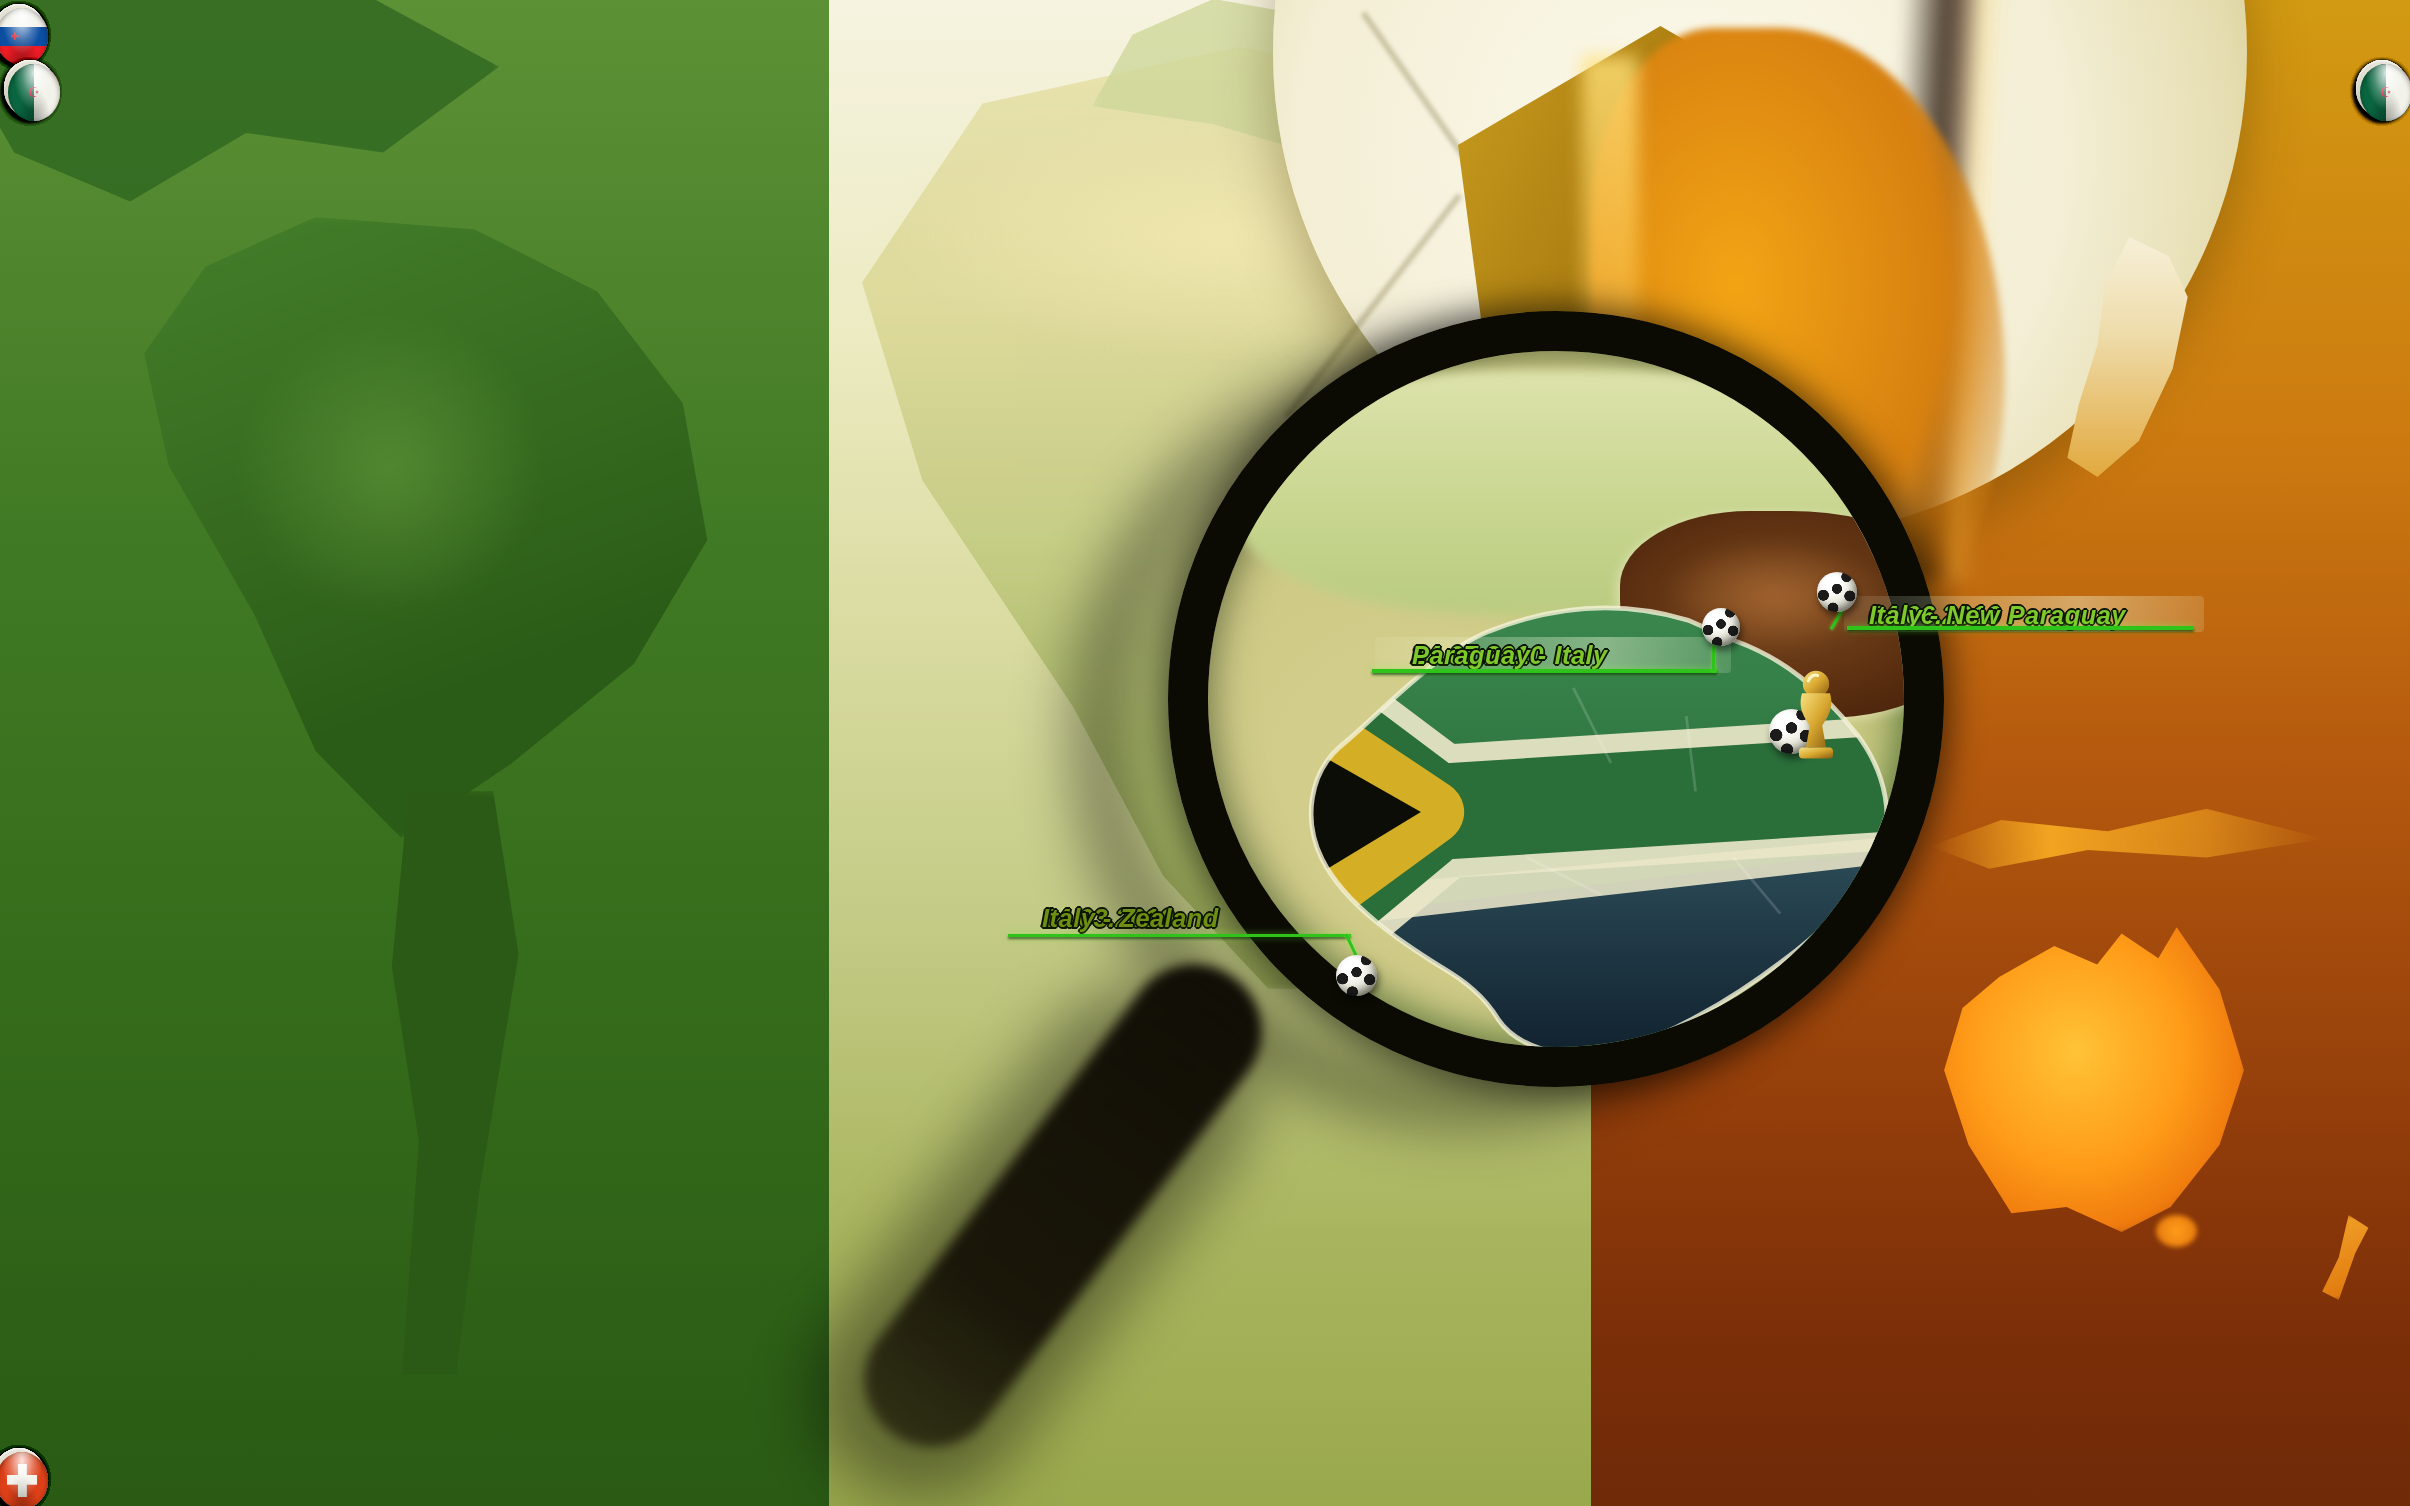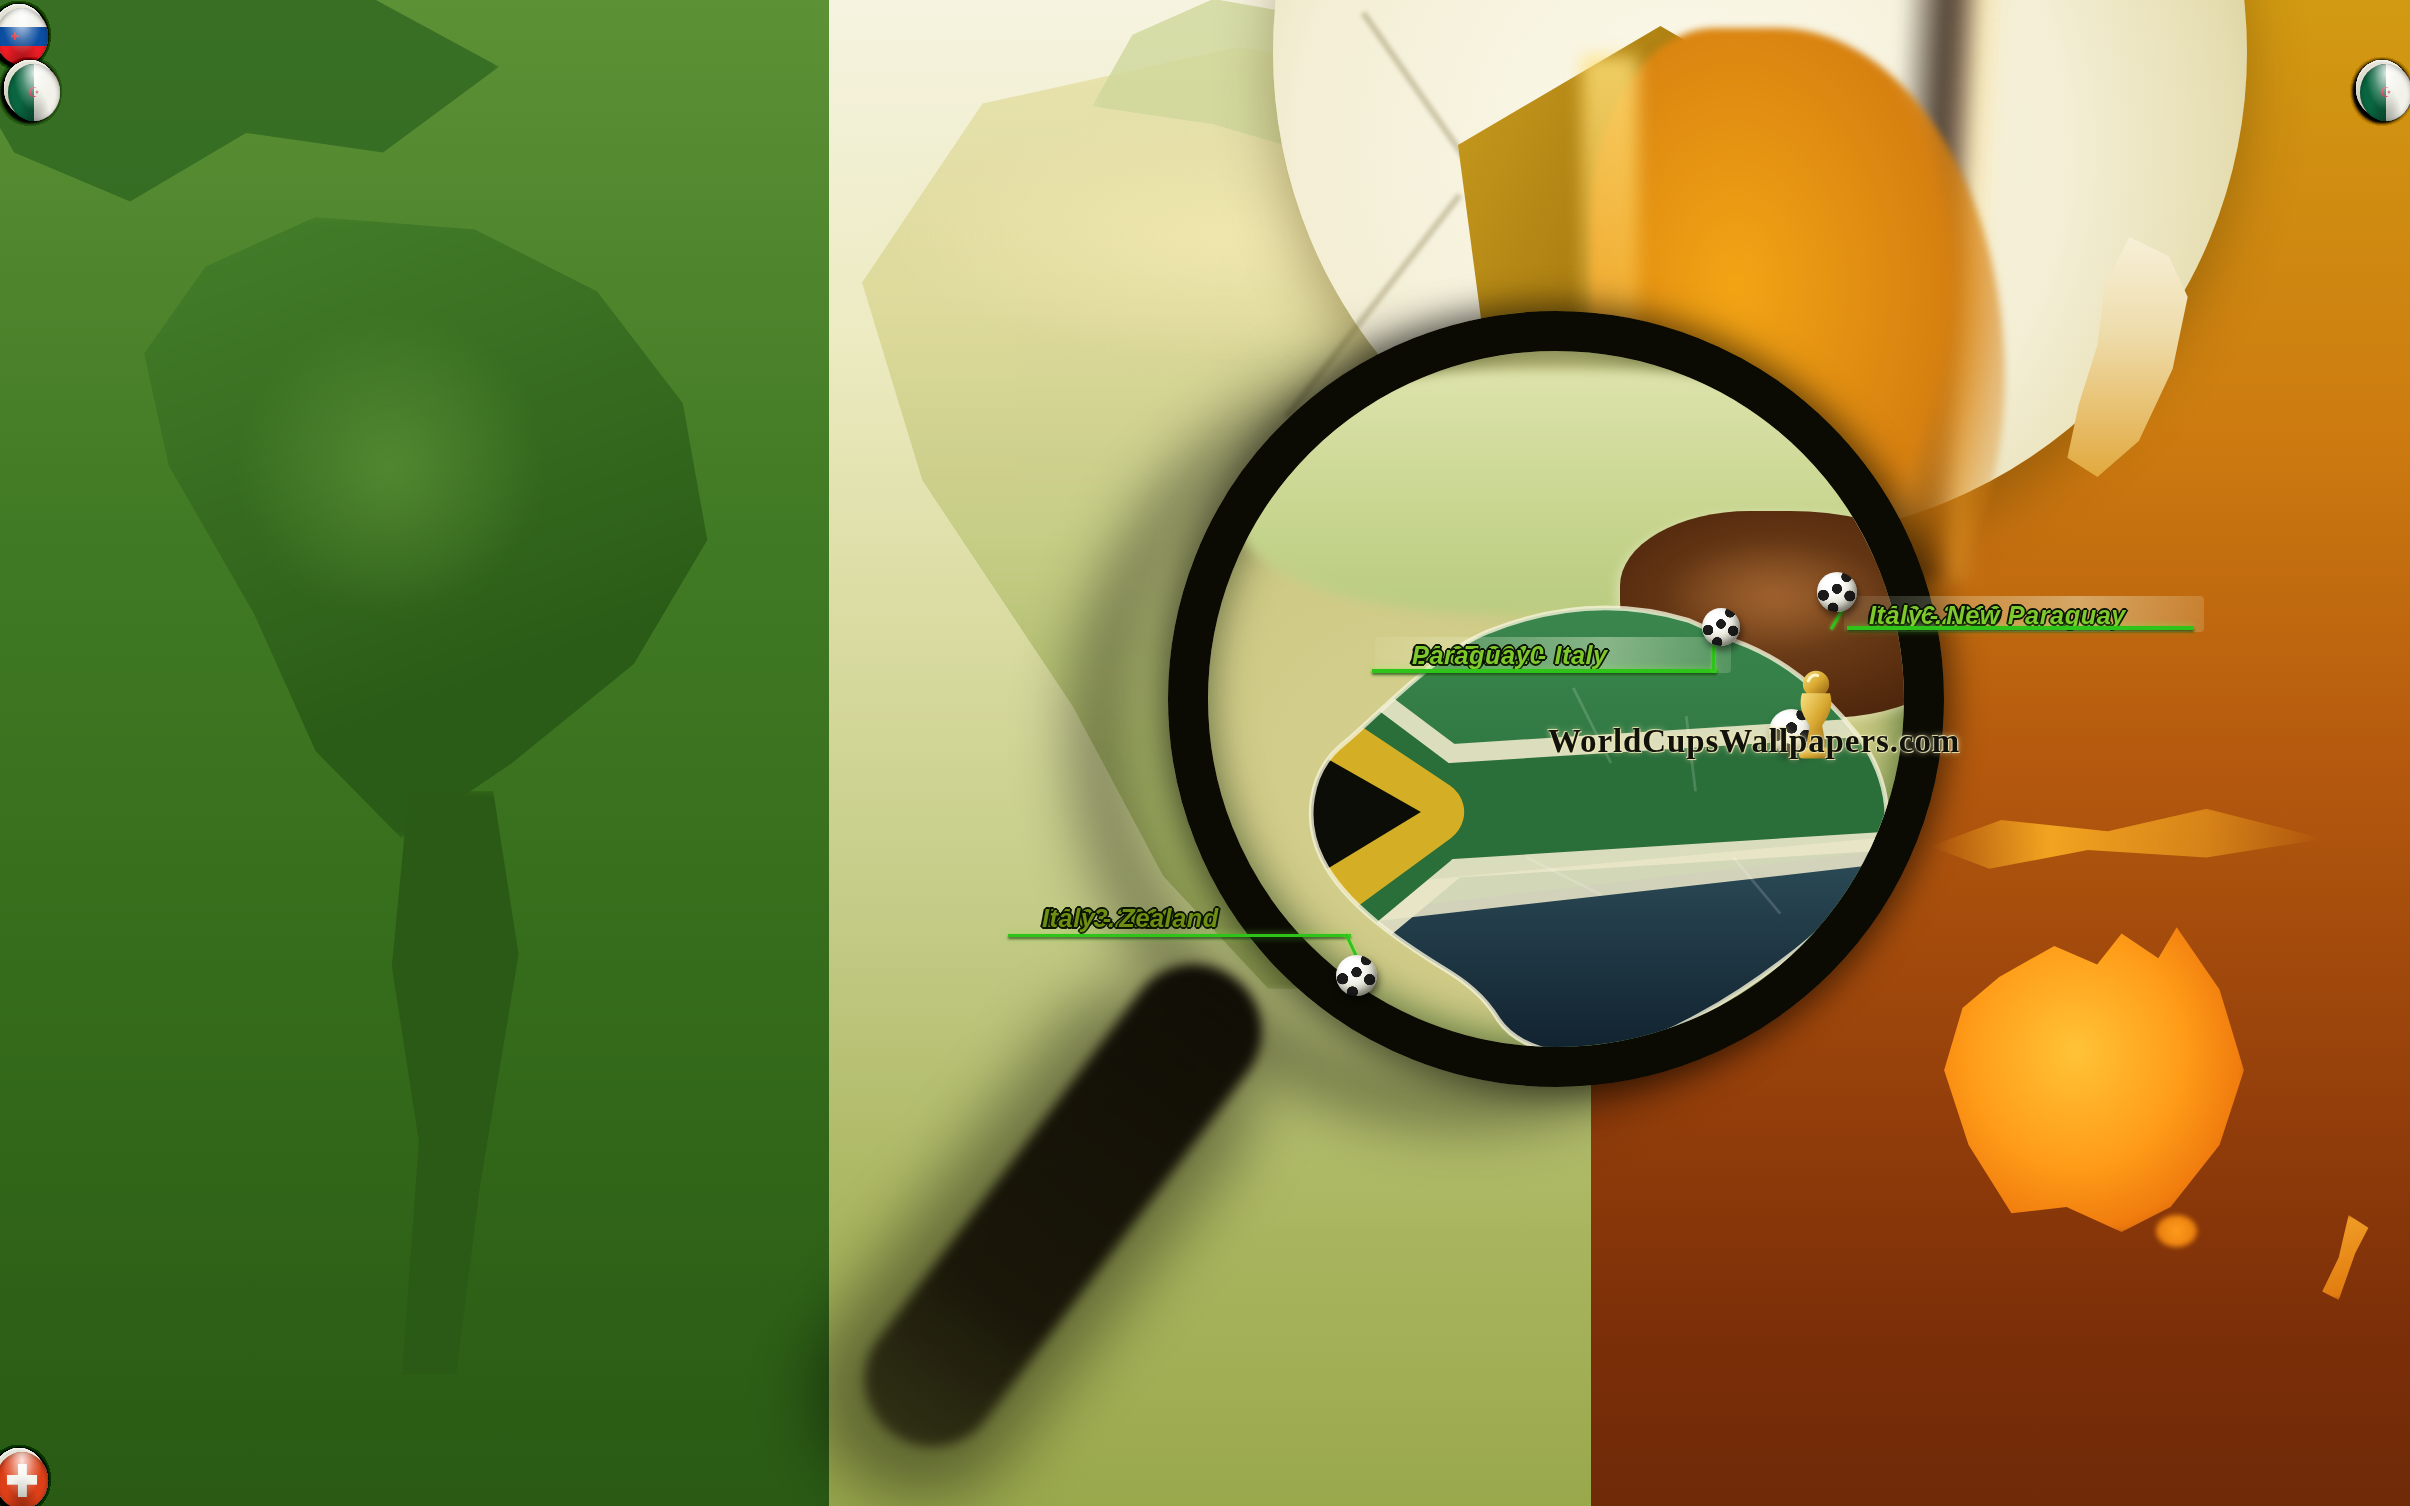--- a/index.html
+++ b/index.html
@@ -254,21 +254,20 @@
           <stop offset="0.5" stop-color="#d8a830"></stop>
           <stop offset="1" stop-color="#8a5c10"></stop>
       </linearGradient>
     </defs>
     <circle cx="20" cy="10" r="8.5" fill="url(#gTrophy)"></circle>
     <path d="M11,16 C8,26 13,32 16,37 L13.5,51 L26.5,51 L24,37 C27,32 32,26 29,16 Z" fill="url(#gTrophy)"></path>
     <rect x="9" y="51" width="22" height="7" rx="2.5" fill="url(#gTrophy)"></rect>
     <path d="M15,8 C16,5 19,3.5 21,4.5" stroke="#fff6c8" stroke-width="2" fill="none" stroke-linecap="round"></path>
   </svg>
 
-  <div class="watermark" style="left:1548px;top:723px;">WorldCupsWallpapers.com</div>
 
   <div class="flags-row flags-top">
       <div class="badge" title="South Africa">
         <div class="flag" style="background: linear-gradient(rgb(216, 57, 47) 0px, rgb(216, 57, 47) 31%, rgb(242, 242, 234) 31%, rgb(242, 242, 234) 39%, rgb(0, 122, 77) 39%, rgb(0, 122, 77) 61%, rgb(242, 242, 234) 61%, rgb(242, 242, 234) 69%, rgb(0, 35, 149) 69%);">
           <div class="wedge" style="width: 46%; background: rgb(255, 182, 18);"></div>
           <div class="wedge" style="width: 37%; background: rgb(10, 10, 10);"></div>
           <div class="gloss"></div>
         </div>
       </div>
       <div class="badge" title="Australia">

